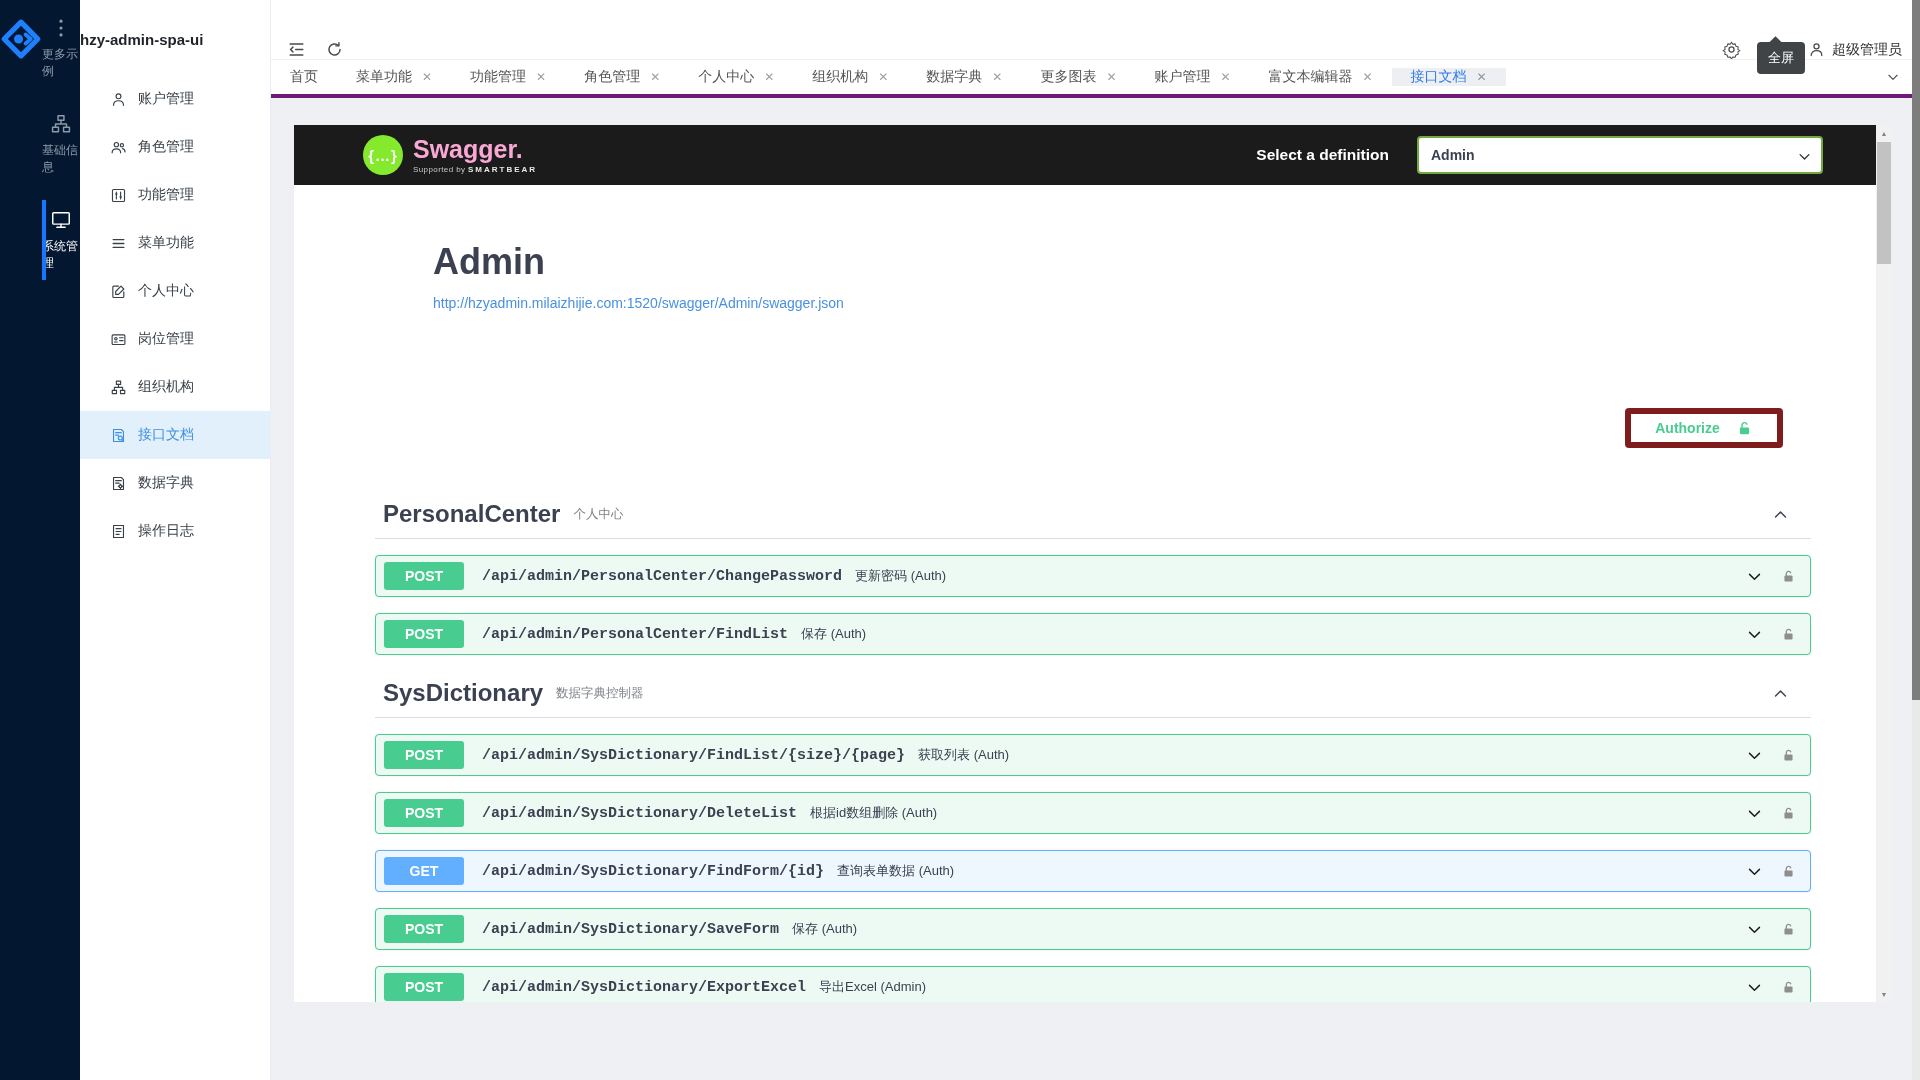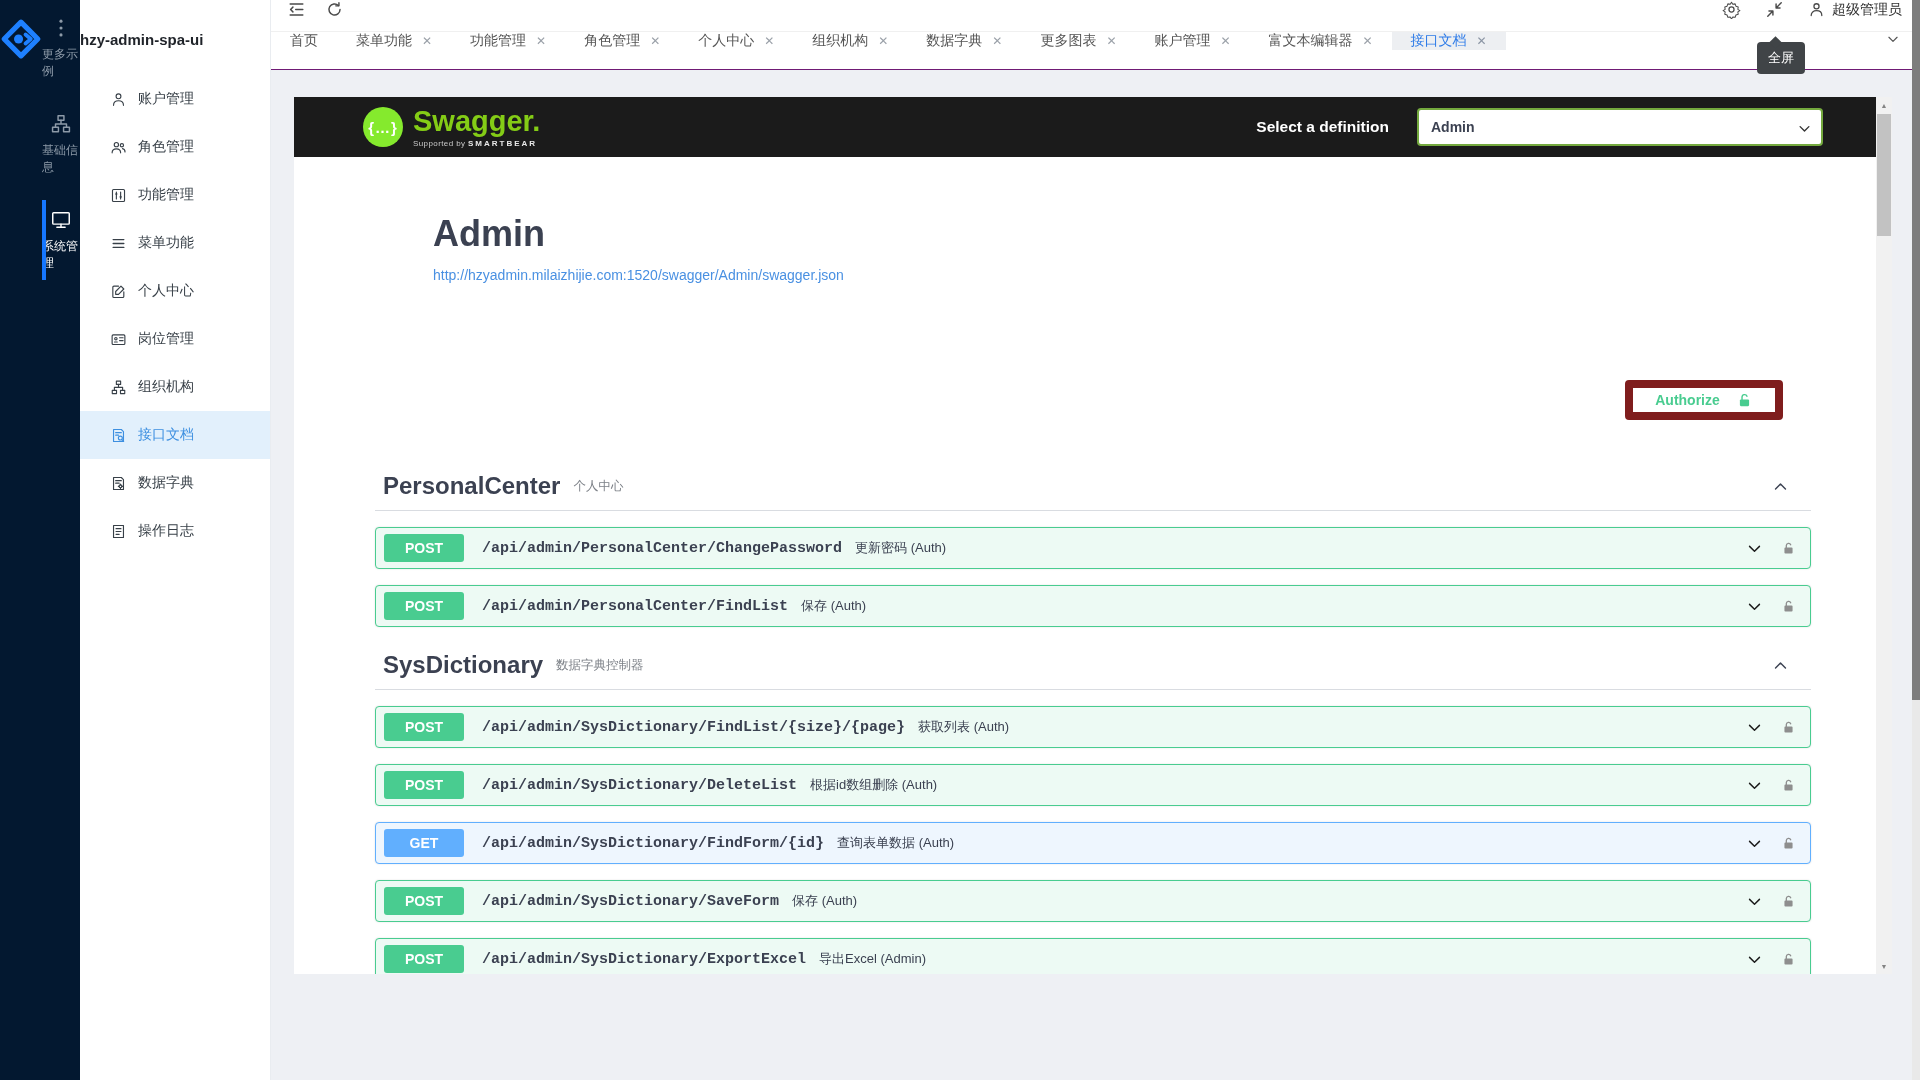--- a/index.html
+++ b/index.html
@@ -21,63 +21,63 @@
 
   
   .sidebar { width:191px; flex:0 0 191px; height:1080px; background:#fff; border-right:1px solid #e9ecf0; }
   .app-title { padding:31px 0 27px; text-align:left; font-size:15px; font-weight:bold; color:#1f2329; }
   .menu-item { height:48px; display:flex; align-items:center; gap:11px; padding-left:30px; font-size:14px; color:#384048; cursor:pointer; }
   .menu-item .micon svg { width:17px; height:17px; }
   .menu-item.active { background:#e2f0fc; color:#3d8fe0; }
 
   
   .main { flex:1; display:flex; flex-direction:column; min-width:0; height:1080px; }
-  .topbar { height:32px; background:#fff; border-bottom:1px solid #f0f0f0; display:flex; align-items:flex-start; padding:0 18px 0 16px; }
+  .topbar { height:60px; background:#fff; border-bottom:1px solid #f0f0f0; display:flex; align-items:flex-end; padding:0 18px 0 16px; }
   .tb-icon { width:19px; height:19px; color:#4a4a4a; cursor:pointer; }
   .tb-icon svg { width:100%; height:100%; }
   .tb-left { display:flex; align-items:center; gap:19px; }
   .tb-spacer { flex:1; }
   .tb-right { display:flex; align-items:center; gap:24px; }
   .tb-user { display:flex; align-items:center; gap:7px; cursor:pointer; }
   .tb-user-name { font-size:14px; color:#303030; }
 
   
-  .tabbar { height:38px; background:#fff; border-bottom:1px solid #701a75; display:flex; align-items:flex-start; }
+  .tabbar { height:38px; background:#fff; border-bottom:4px solid #701a75; display:flex; align-items:center; }
   .tab { display:flex; align-items:center; gap:10px; padding:0 19px; font-size:14px; color:#555; cursor:pointer; white-space:nowrap; }
   .tab .tab-close { font-size:12px; color:#9aa0a8; line-height:1; }
   .tab.active { background:#edeff2; color:#2f7ce8; }
   .tab.active .tab-close { color:#8a94a3; }
   .tab-caret { margin-left:auto; display:flex; align-items:center; padding-right:20px; color:#555; cursor:pointer; }
   .tab-caret svg { width:14px; height:14px; }
 
   
   .content { flex:1; background:#eef0f4; position:relative; overflow:hidden; }
   .swagger-frame { position:absolute; left:23px; top:27px; width:1598px; height:877px; background:#fff; overflow:hidden; }
 
   .sw-header { height:60px; background:#1b1b1b; display:flex; align-items:center; }
   .sw-header-inner { width:1460px; margin:0 auto; display:flex; align-items:center; }
   .sw-logo { display:flex; align-items:center; gap:10px; cursor:pointer; }
   .sw-logo-mark { width:40px; height:40px; border-radius:50%; background:#85ea2d; color:#fff; font-weight:bold; font-size:15px; display:flex; align-items:center; justify-content:center; letter-spacing:1px; }
-  .sw-logo-name { color:#84cc16; font-size:29px; font-weight:bold; line-height:1; }
+  .sw-logo-name { color:#f9a8d4; font-size:25px; font-weight:bold; line-height:1; }
   .sw-logo-sub { margin-top:3px; font-size:8px; color:#c9c9c9; letter-spacing:.4px; }
   .sw-logo-sub b { color:#e8e8e8; letter-spacing:2px; }
   .sw-h-spacer { flex:1; }
   .sw-select-label { color:#fff; font-weight:bold; font-size:15.5px; margin-right:28px; }
   .sw-select { position:relative; width:406px; height:38px; background:#fff; border:2px solid #74a93e; border-radius:4px; display:flex; align-items:center; padding:0 34px 0 12px; cursor:pointer; }
   .sw-select-value { font-size:14px; font-weight:bold; color:#3b4151; }
   .sw-select-caret { position:absolute; right:9px; top:11px; width:15px; height:15px; color:#333; }
   .sw-select-caret svg { width:100%; height:100%; }
 
   .sw-body { width:1460px; margin:0 auto; }
   .sw-info { padding:56px 0 0 70px; }
   .sw-title { font-size:36px; font-weight:bold; color:#3b4151; }
   .sw-url { display:inline-block; margin-top:12px; font-size:14px; color:#4990e2; text-decoration:none; cursor:pointer; }
 
   .auth-bar { display:flex; justify-content:flex-end; padding:96px 40px 28px 0; }
-  .auth-btn { width:158px; height:40px; background:#fff; border:8px solid #7f1d1d; border-radius:4px; color:#49cc90; font-weight:bold; font-size:14px; display:flex; align-items:center; justify-content:center; gap:16px; cursor:pointer; }
+  .auth-btn { width:158px; height:40px; background:#fff; border:6px solid #7f1d1d; border-radius:4px; color:#49cc90; font-weight:bold; font-size:14px; display:flex; align-items:center; justify-content:center; gap:16px; cursor:pointer; }
   .auth-btn svg { width:17px; height:17px; }
 
   .sw-section { margin-top:24px; padding:0 12px; }
   .sec-head { display:flex; align-items:center; gap:13px; padding:0 8px 10px; border-bottom:1px solid #d9dce1; cursor:pointer; }
   .sec-title { font-size:24px; font-weight:bold; color:#3b4151; }
   .sec-sub { font-size:12.5px; color:#7c8087; }
   .sec-caret { margin-left:auto; padding-right:14px; color:#3b4151; }
   .sec-caret svg { width:17px; height:17px; }
   .sec-ops { padding-top:16px; }
 

